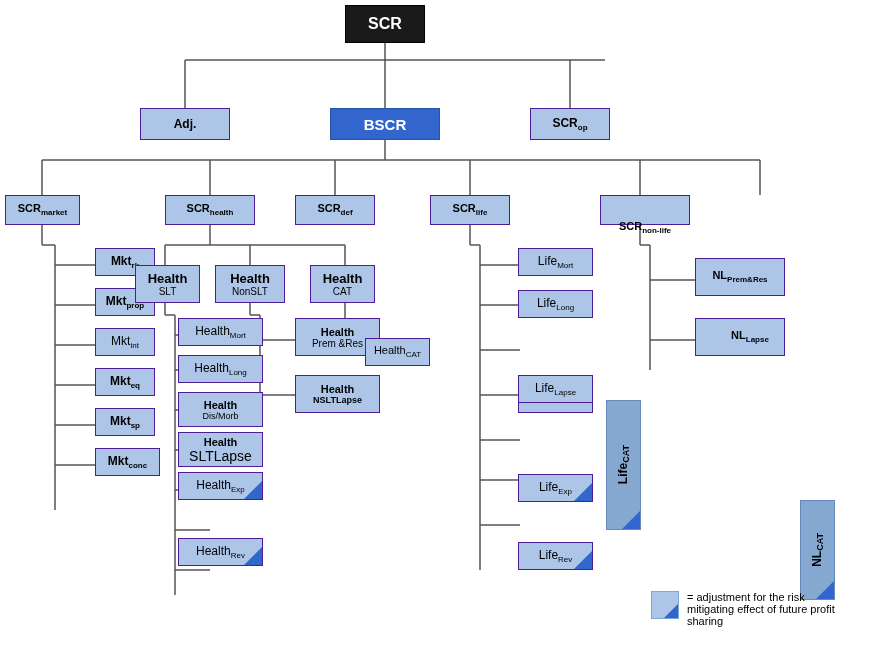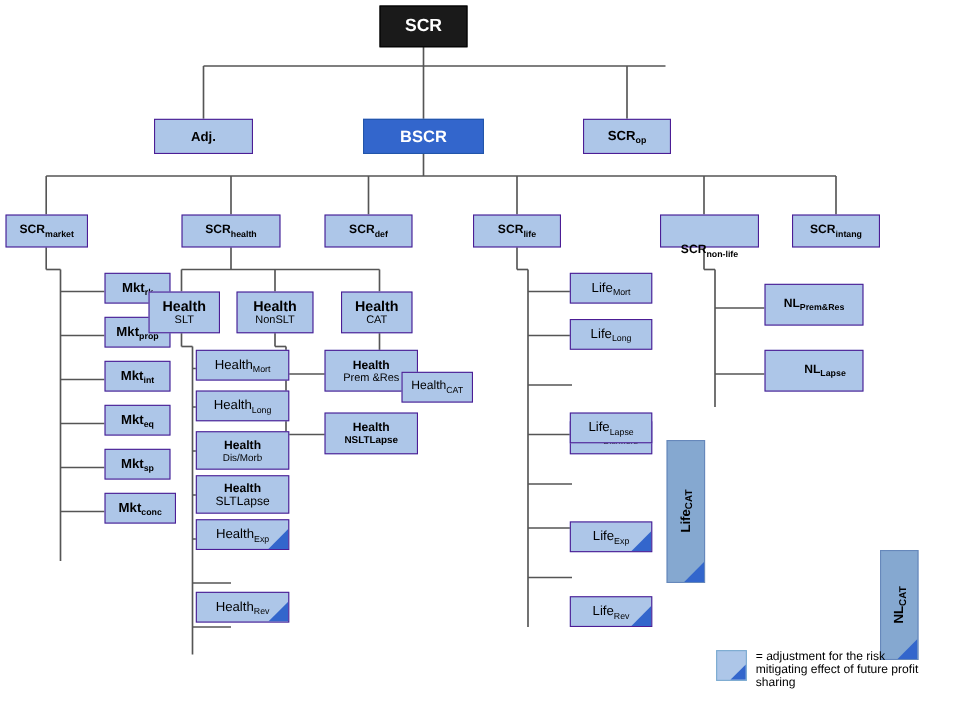--- a/index.html
+++ b/index.html
@@ -207,32 +207,29 @@
   </div>
   <div class="node node-blue-light" style="left:295px; top:195px; width:80px; height:30px; font-size:11px;">
     <span style="font-weight:bold;">SCR<sub>def</sub></span>
   </div>
   <div class="node node-blue-light" style="left:430px; top:195px; width:80px; height:30px; font-size:11px;">
     <span style="font-weight:bold;">SCR<sub>life</sub></span>
   </div>
   <div class="node node-blue-light" style="left:600px; top:195px; width:90px; height:30px; font-size:11px;">
     <span style="font-weight:bold;margin-top:36px;">SCR<sub>non-life</sub></span>
   </div>
-  <div class="node node-blue-light" style="left:720px; top:195px; width:80px; height:30px; font-size:11px;">
-    <span style="font-weight:bold;">SCR<sub>intang</sub></span>
-  </div>
 
   <div class="node node-blue-light" style="left:95px; top:248px; width:60px; height:28px; font-size:12px;">
     <span style="font-weight:bold;">Mkt<sub>rk</sub></span>
   </div>
   <div class="node node-blue-light" style="left:95px; top:288px; width:60px; height:28px; font-size:12px;">
     <span style="font-weight:bold;">Mkt<sub>prop</sub></span>
   </div>
   <div class="node node-blue-light" style="left:95px; top:328px; width:60px; height:28px; font-size:12px;">
-    <span style="font-weight:bold;">Mkt<sub>int</sub></span>
+    <span style="font-weight:normal;">Mkt<sub>int</sub></span>
   </div>
   <div class="node node-blue-light" style="left:95px; top:368px; width:60px; height:28px; font-size:12px;">
     <span style="font-weight:bold;">Mkt<sub>eq</sub></span>
   </div>
   <div class="node node-blue-light" style="left:95px; top:408px; width:60px; height:28px; font-size:12px;">
     <span style="font-weight:bold;">Mkt<sub>sp</sub></span>
   </div>
   <div class="node node-blue-light" style="left:95px; top:448px; width:65px; height:28px; font-size:12px;">
     <span style="font-weight:bold;">Mkt<sub>conc</sub></span>
   </div>
@@ -255,21 +252,21 @@
   </div>
   <div class="node node-blue-light" style="left:178px; top:355px; width:85px; height:28px; font-size:12px;">
     <span>Health<sub>Long</sub></span>
   </div>
   <div class="node node-blue-light" style="left:178px; top:392px; width:85px; height:35px; font-size:11px; flex-direction:column;">
     <span style="font-weight:bold; font-size:11px;">Health</span>
     <span style="font-size:9px;">Dis/Morb</span>
   </div>
   <div class="node node-blue-light" style="left:178px; top:432px; width:85px; height:35px; font-size:11px; flex-direction:column;">
     <span style="font-weight:bold; font-size:11px;">Health</span>
-    <span style="font-size:11px;">SLTLapse</span>
+    <span style="font-size:14px;">SLTLapse</span>
   </div>
   <div class="node node-blue-light node-tri" style="left:178px; top:472px; width:85px; height:28px; font-size:12px;">
     <span>Health<sub>Exp</sub></span>
   </div>
   <div class="node node-blue-light node-tri" style="left:178px; top:510px; width:85px; height:28px; font-size:12px;">
     <span>Health<sub>Rev</sub></span>
   </div>
 
   <div class="node node-blue-light" style="left:295px; top:318px; width:85px; height:38px; flex-direction:column; font-size:11px;">
     <span style="font-weight:bold;">Health</span>

